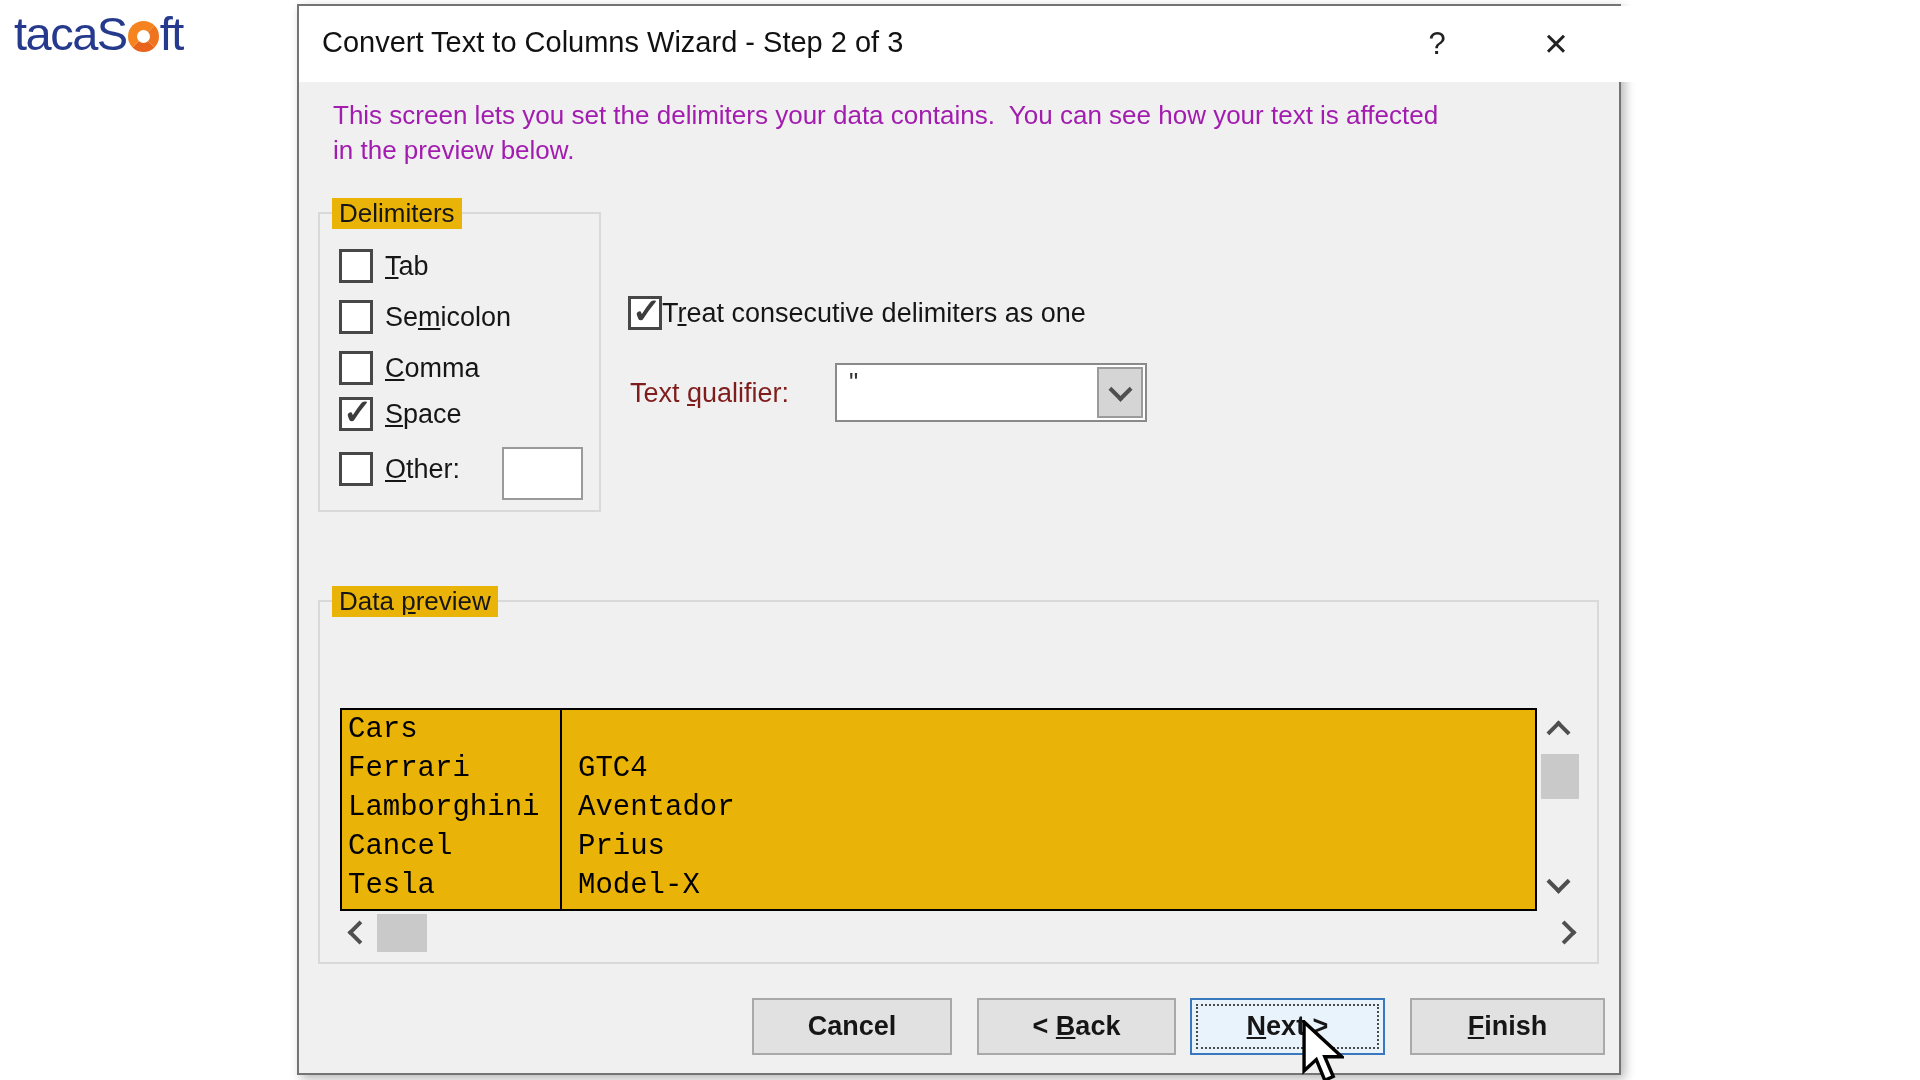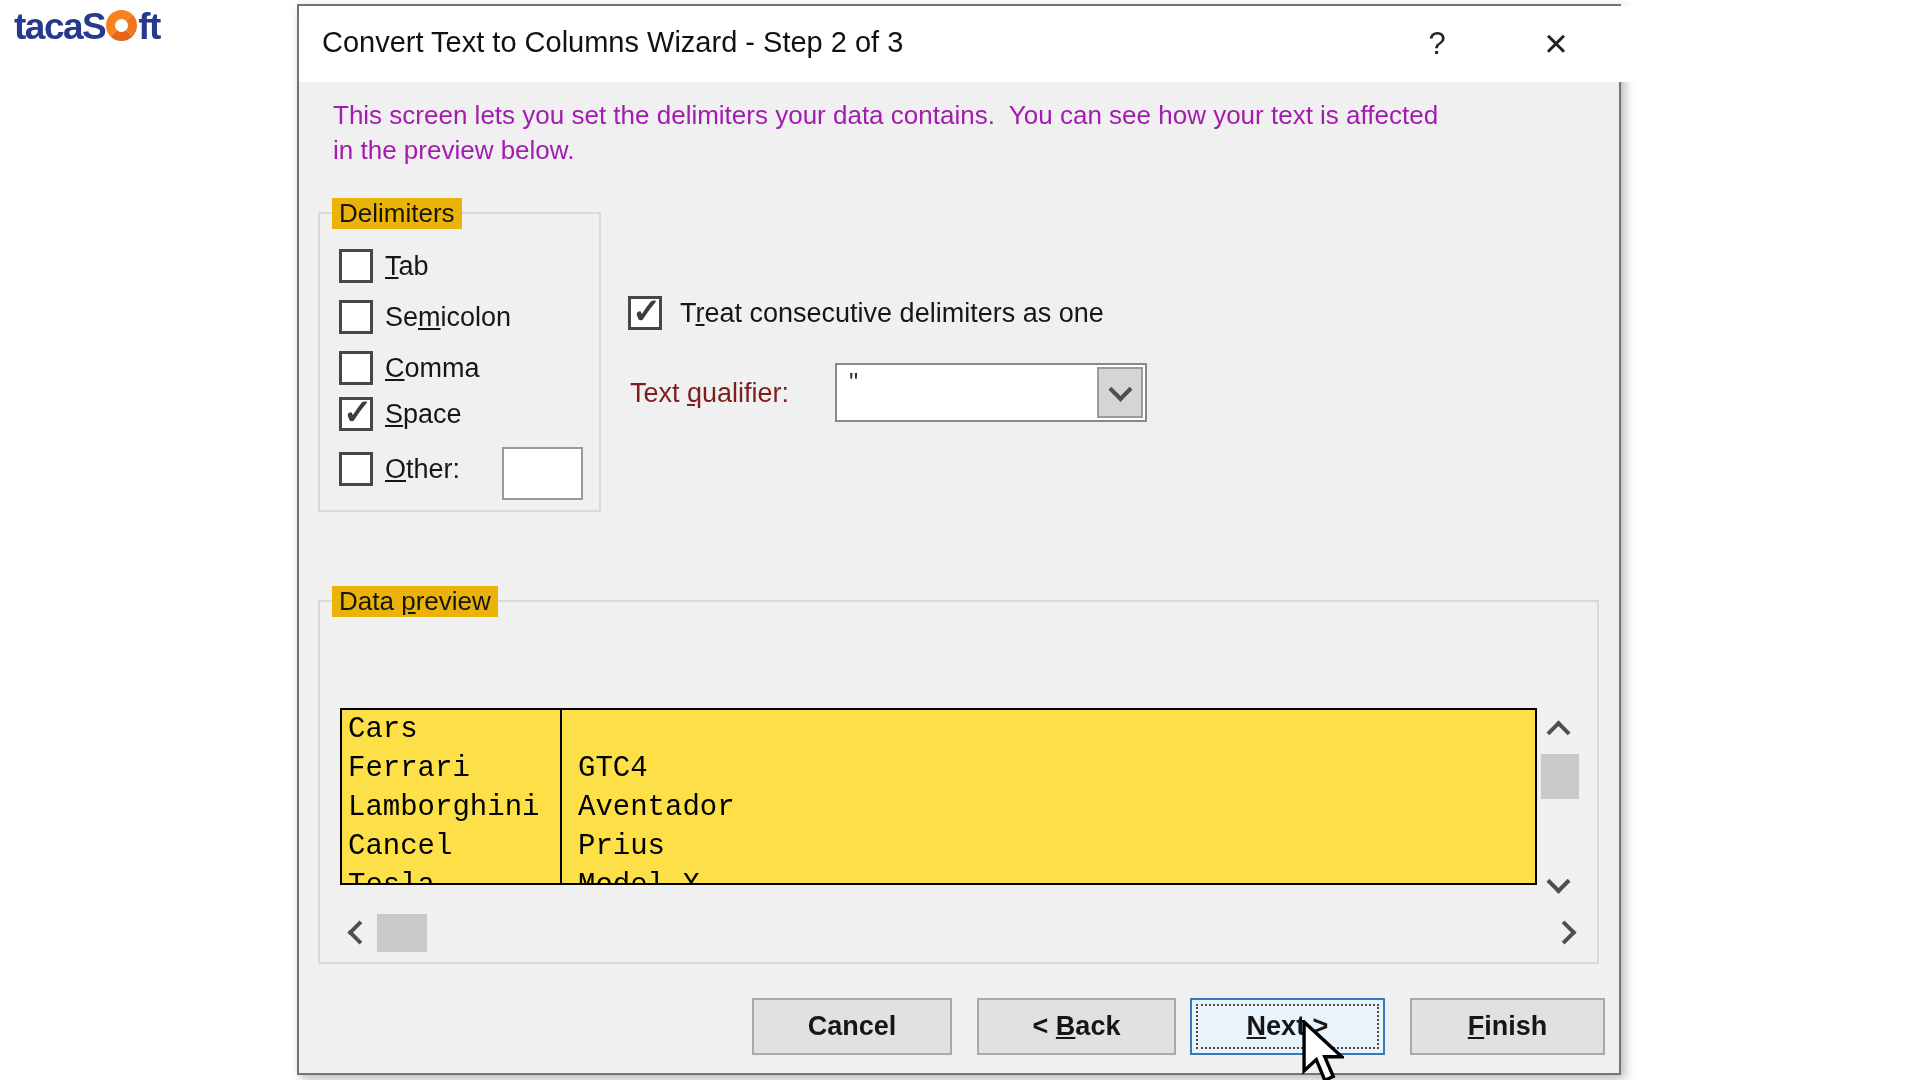--- a/index.html
+++ b/index.html
@@ -1,20 +1,20 @@
 <!DOCTYPE html>
 <html><head>
 <meta charset="utf-8">
 <style>
   html,body{margin:0;padding:0;background:#ffffff;}
   #stage{position:relative;width:1920px;height:1080px;background:#ffffff;overflow:hidden;
          font-family:"Liberation Sans",sans-serif;color:#1b1b1b;}
 
   
-  .logo{position:absolute;left:14px;top:6px;font-size:37px;font-weight:bold;
+  .logo{position:absolute;left:14px;top:6px;font-size:47px;font-weight:normal;
         color:#253a8d;letter-spacing:-1.5px;}
   .logo-o{display:inline-block;width:31px;height:31px;box-sizing:border-box;
           border:9px solid #f5831f;border-bottom-color:#e8641c;border-right-color:#ef7420;
           border-radius:50%;vertical-align:-2px;margin:0 1px;}
 
   
   .dialog{position:absolute;left:297px;top:4px;width:1324px;height:1071px;box-sizing:border-box;
           background:#f0f0f0;border:2px solid #747474;box-shadow:4px 4px 10px rgba(0,0,0,.28);}
   .titlebar{position:absolute;left:0;top:0;width:100%;height:76px;background:#ffffff;padding-left:21px;}
   .title-text{position:absolute;left:23px;top:20px;font-size:29px;color:#111;white-space:pre;}
@@ -44,41 +44,41 @@
   
   .cb-tab{left:40px;top:243px;}       .lb-tab{left:86px;top:245px;}
   .cb-semicolon{left:40px;top:294px;} .lb-semicolon{left:86px;top:296px;}
   .cb-comma{left:40px;top:345px;}     .lb-comma{left:86px;top:347px;}
   .cb-space{left:40px;top:391px;}     .lb-space{left:86px;top:393px;}
   .cb-other{left:40px;top:446px;}     .lb-other{left:86px;top:448px;}
   .other-input{position:absolute;left:203px;top:441px;width:81px;height:53px;box-sizing:border-box;
                background:#fff;border:2px solid #9a9a9a;font-size:26px;padding:0 6px;
                font-family:"Liberation Sans",sans-serif;}
 
-  .cb-treat{left:329px;top:290px;}    .lb-treat{left:381px;top:292px;}
+  .cb-treat{left:329px;top:290px;}    .lb-treat{left:363px;top:292px;}
   .lb-qualifier{position:absolute;left:331px;top:372px;font-size:27px;color:#7f1d1d;white-space:pre;}
 
   
   .dropdown{position:absolute;left:536px;top:357px;width:312px;height:59px;box-sizing:border-box;
             background:#fff;border:2px solid #8a8a8a;}
   .dd-value{position:absolute;left:12px;top:2px;font-size:26px;color:#333;}
   .dd-btn{position:absolute;right:2px;top:2px;bottom:2px;width:46px;background:#d5d5d5;
           border:2px solid #9b9b9b;box-sizing:border-box;display:flex;align-items:center;justify-content:center;}
 
   
   .chev{display:inline-block;width:13px;height:13px;border-style:solid;border-color:#4f4f4f;
         border-width:0 4px 4px 0;}
   .chev-down{transform:rotate(45deg) translate(-2px,-2px);}
   .chev-up{transform:rotate(-135deg);}
   .chev-left{transform:rotate(135deg);}
   .chev-right{transform:rotate(-45deg);}
 
   
-  .ptable{position:absolute;left:41px;top:702px;width:1197px;height:177px;box-sizing:border-box;
-          background:#fde047;border:2px solid #000;overflow:hidden;}
+  .ptable{position:absolute;left:41px;top:702px;width:1197px;height:203px;box-sizing:border-box;
+          background:#eab308;border:2px solid #000;overflow:hidden;}
   .ptable .divider{position:absolute;left:218px;top:0;bottom:0;width:2px;background:#000;}
   .trow{display:flex;height:39px;align-items:center;
         font-family:"Liberation Mono","DejaVu Sans Mono",monospace;font-size:29px;color:#000;}
   .tc1{width:214px;padding-left:6px;white-space:pre;overflow:hidden;}
   .tc2{padding-left:16px;white-space:pre;}
 
   
   .vscroll{position:absolute;left:1241px;top:702px;width:42px;height:199px;}
   .vs-up{position:absolute;left:10px;top:16px;}
   .vs-thumb{position:absolute;left:1px;top:46px;width:38px;height:45px;background:#c9c9c9;}

